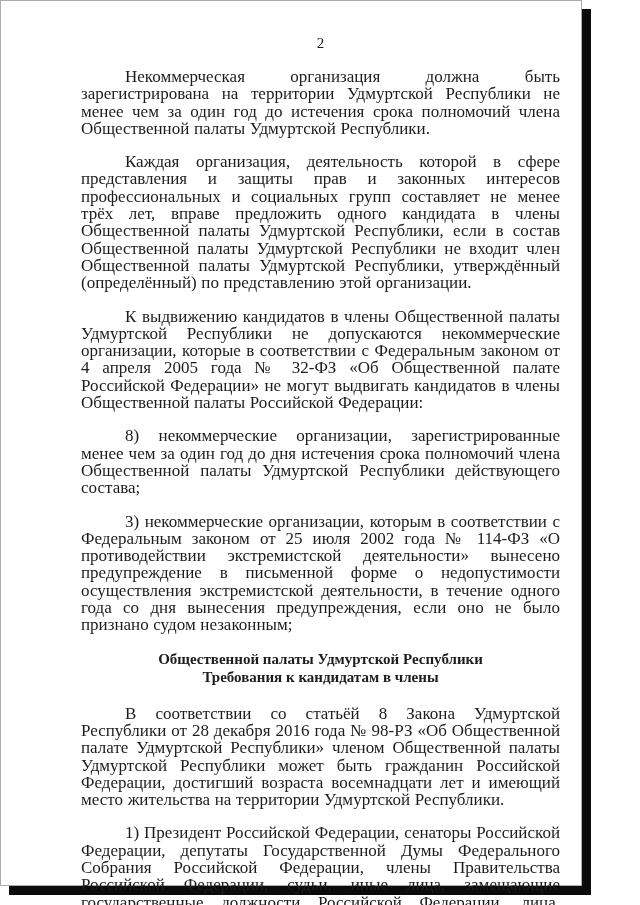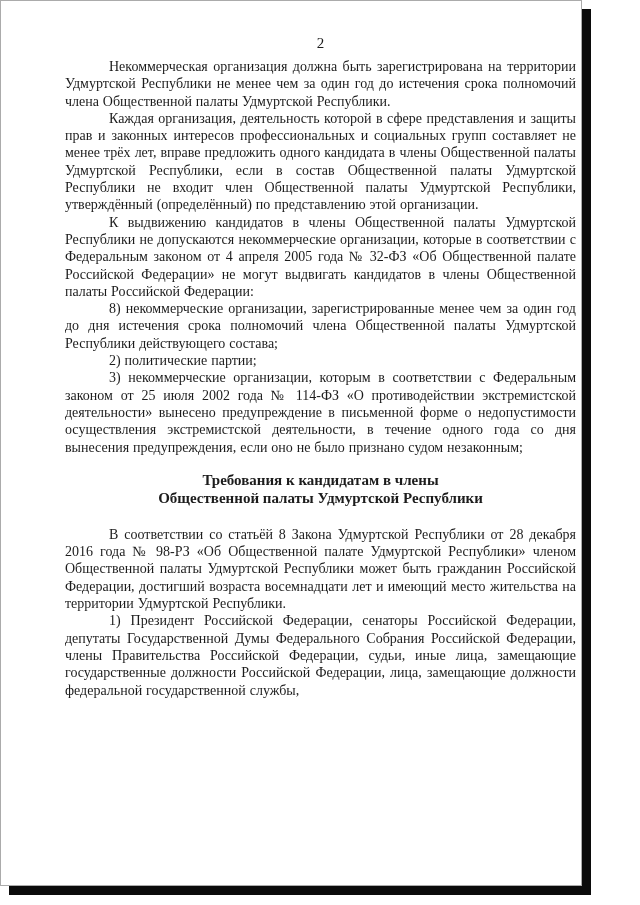--- a/index.html
+++ b/index.html
@@ -33,22 +33,22 @@
     width: 511px;
     color: #1c1c1c;
   }
   .page-number {
     text-align: center;
     font-size: 15px;
     line-height: 17px;
     margin-bottom: 6px;
   }
   p.body-par {
-    margin: 0;
-    font-size: 14px;
+    margin: 16px;
+    font-size: 17px;
     line-height: 17.3px;
     text-align: justify;
     text-indent: 44px;
     word-spacing: 0.4px;
   }
   .section-heading {
     font-weight: bold;
     text-align: center;
     font-size: 15px;
     line-height: 18px;
@@ -62,26 +62,25 @@
 <div class="canvas">
   <div class="page">
     <div class="content">
 
       <div class="page-number">2</div>
 
       <p class="body-par">Некоммерческая организация должна быть зарегистрирована на территории Удмуртской Республики не менее чем за один год до истечения срока полномочий члена Общественной палаты Удмуртской Республики.</p>
       <p class="body-par">Каждая организация, деятельность которой в сфере представления и защиты прав и законных интересов профессиональных и социальных групп составляет не менее трёх лет, вправе предложить одного кандидата в члены Общественной палаты Удмуртской Республики, если в состав Общественной палаты Удмуртской Республики не входит член Общественной палаты Удмуртской Республики, утверждённый (определённый) по представлению этой организации.</p>
       <p class="body-par">К выдвижению кандидатов в члены Общественной палаты Удмуртской Республики не допускаются некоммерческие организации, которые в соответствии с Федеральным законом от 4 апреля 2005 года № 32-ФЗ «Об Общественной палате Российской Федерации» не могут выдвигать кандидатов в члены Общественной палаты Российской Федерации:</p>
       <p class="body-par">8) некоммерческие организации, зарегистрированные менее чем за один год до дня истечения срока полномочий члена Общественной палаты Удмуртской Республики действующего состава;</p>
-      <p class="body-par">2) политические партии;</p>
       <p class="body-par">3) некоммерческие организации, которым в соответствии с Федеральным законом от 25 июля 2002 года № 114-ФЗ «О противодействии экстремистской деятельности» вынесено предупреждение в письменной форме о недопустимости осуществления экстремистской деятельности, в течение одного года со дня вынесения предупреждения, если оно не было признано судом незаконным;</p>
 
       <div class="section-heading">
+        <div>Общественной палаты Удмуртской Республики</div>
         <div>Требования к кандидатам в члены</div>
-        <div>Общественной палаты Удмуртской Республики</div>
       </div>
 
       <p class="body-par">В соответствии со статьёй 8 Закона Удмуртской Республики от 28 декабря 2016 года  № 98-РЗ  «Об Общественной палате Удмуртской Республики» членом Общественной палаты Удмуртской Республики может быть гражданин Российской Федерации, достигший возраста восемнадцати лет и имеющий место жительства на территории Удмуртской Республики.</p>
       <p class="body-par">1) Президент Российской Федерации, сенаторы Российской Федерации, депутаты Государственной Думы Федерального Собрания Российской Федерации, члены Правительства Российской Федерации, судьи, иные лица, замещающие государственные должности Российской Федерации, лица, замещающие должности федеральной государственной службы,</p>
 
     </div>
   </div>
 </div>
 
 </body></html>

